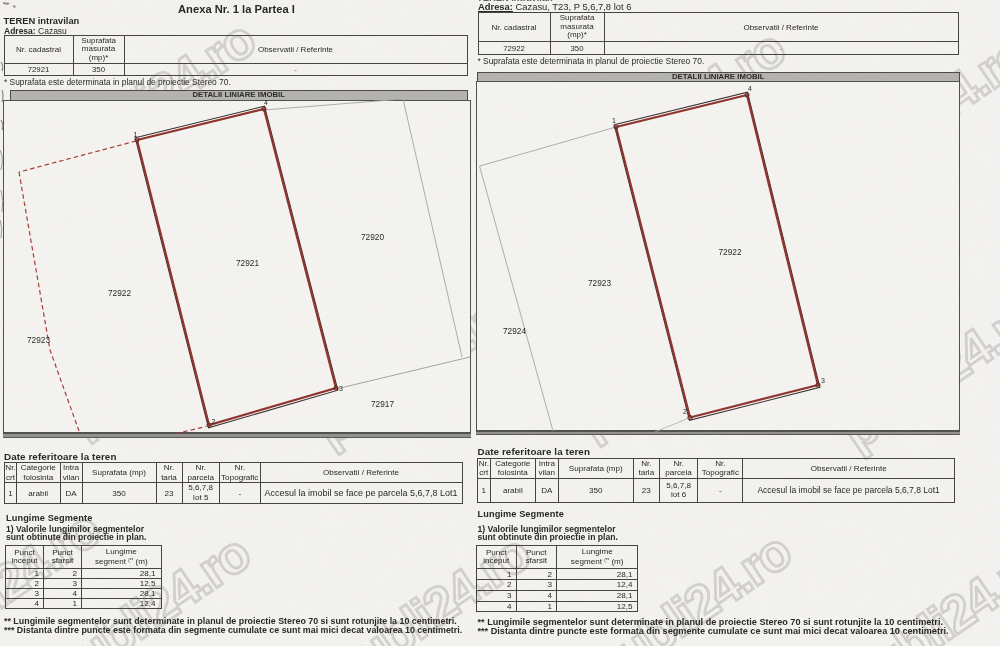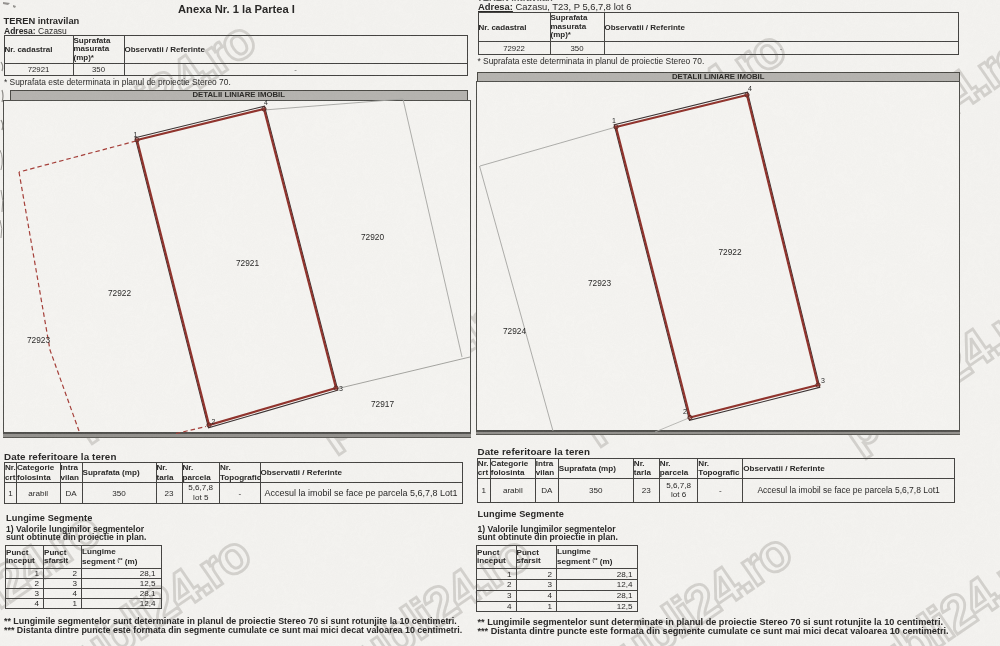--- a/index.html
+++ b/index.html
@@ -1,20 +1,20 @@
 <!DOCTYPE html>
 <html><head>
 <meta charset="utf-8">
 <style>
   html,body{margin:0;padding:0;}
   #page{position:relative;width:1000px;height:646px;background:#f5f4f1;overflow:hidden;
         font-family:"Liberation Sans", sans-serif;color:#222120;}
   .abs{position:absolute;}
   table{border-collapse:collapse;}
-  .hdr{font-weight:bold;text-align:left;}
+  .hdr{font-weight:normal;text-align:center;}
   td{padding:0;}
 </style>
 </head>
 <body>
 <div id="page">
 
 <svg class="abs" style="left:0;top:0;" width="1000" height="646" viewBox="0 0 1000 646" font-family="Liberation Sans, sans-serif" font-weight="bold" font-size="52">
  <g fill="none" stroke="#d3d1cd" stroke-width="2.8" letter-spacing="-2">
 
   <text transform="translate(70,178) rotate(-34.5)">publi24.ro</text>

